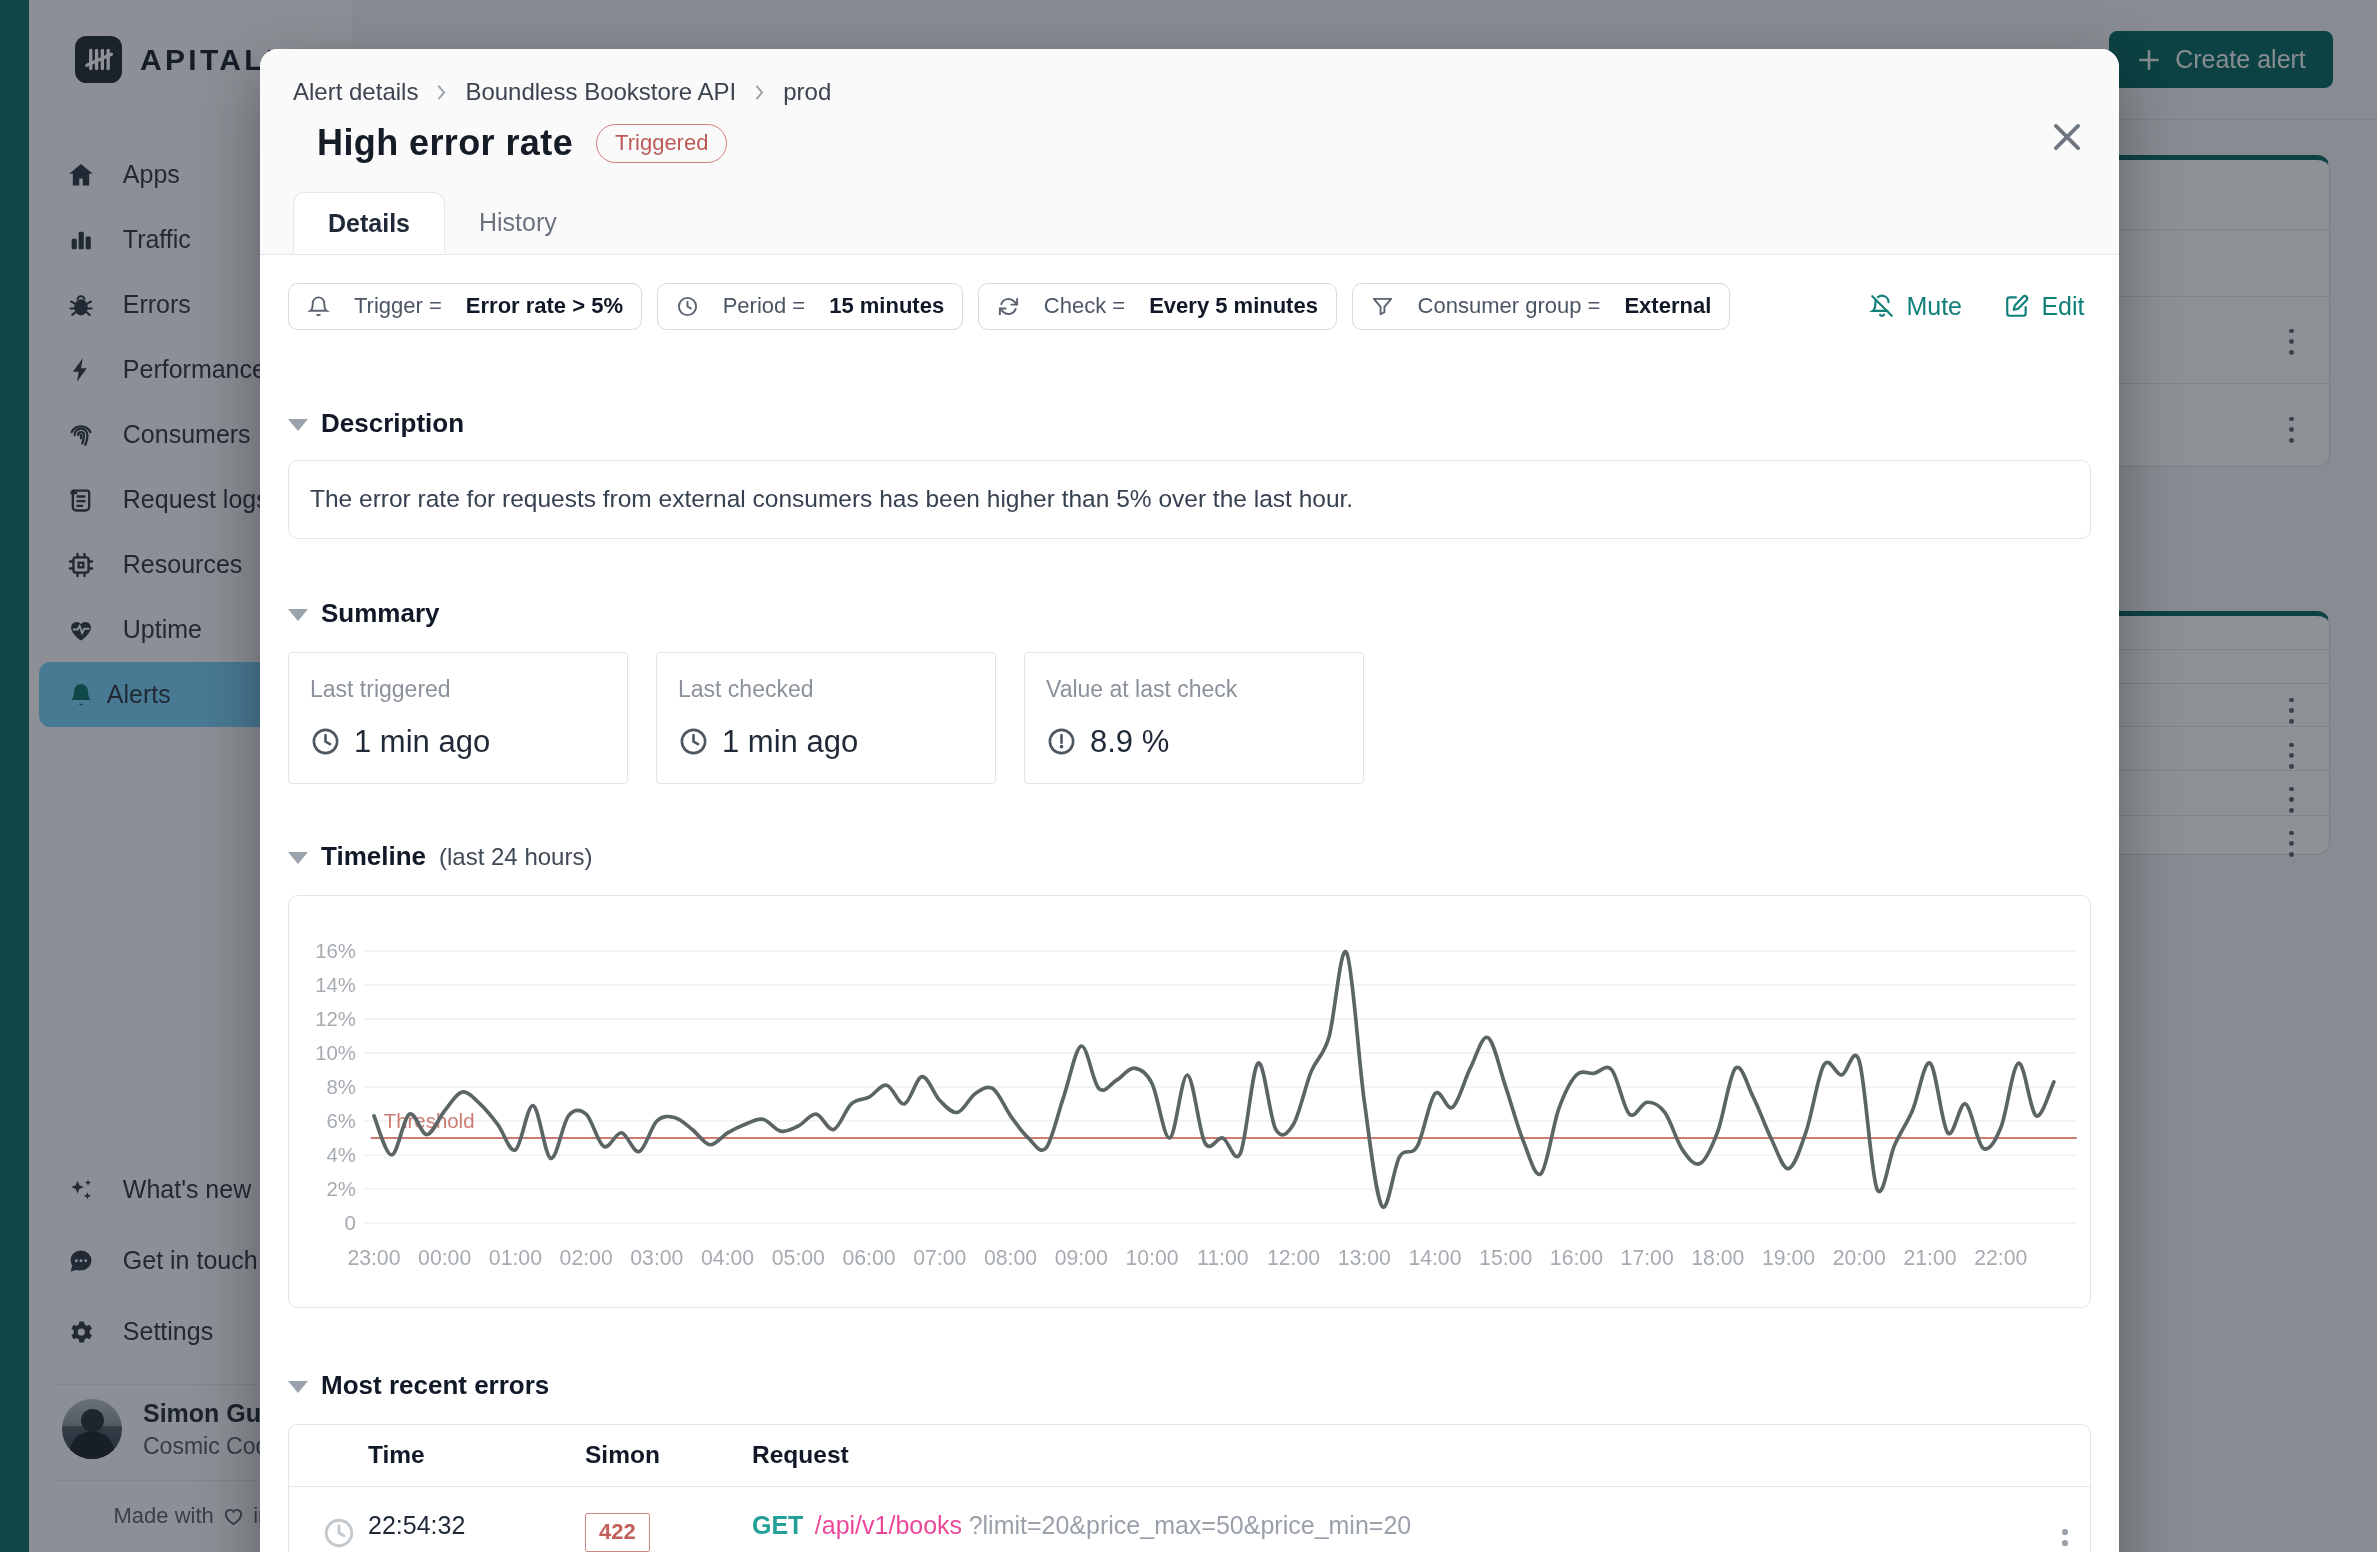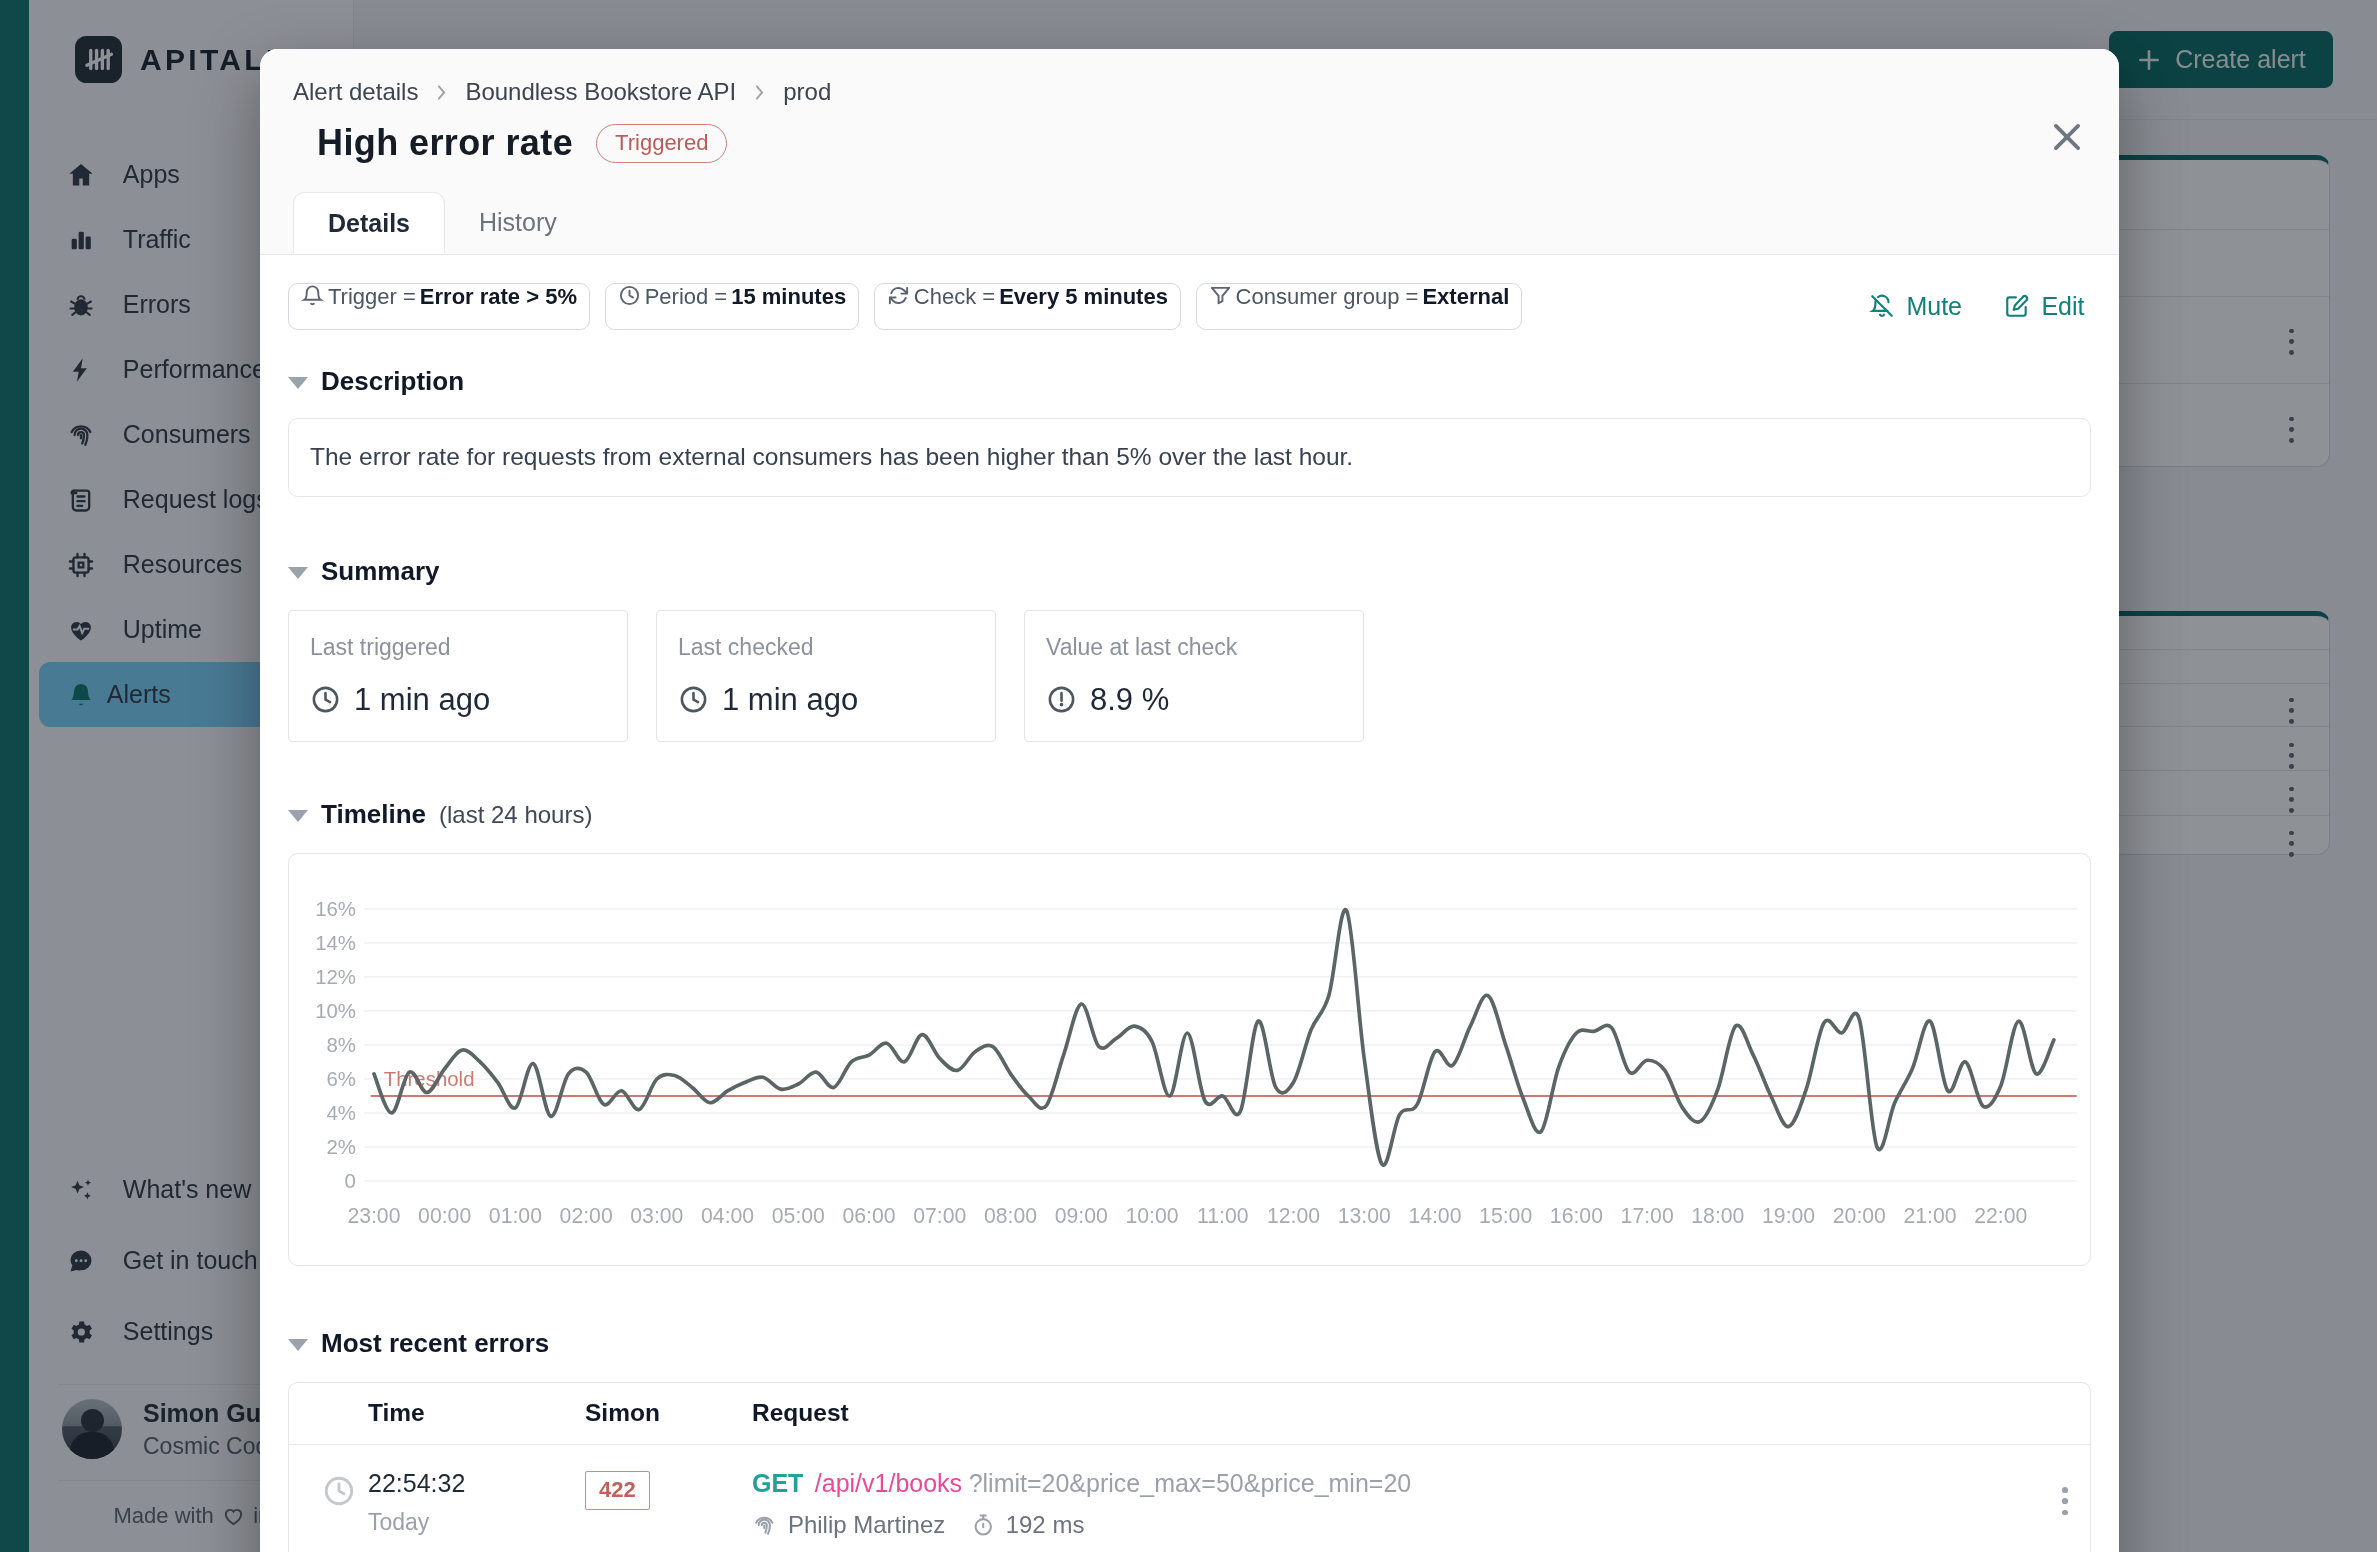--- a/index.html
+++ b/index.html
@@ -77,35 +77,35 @@
     background:#ffffff; color:#1f2937; font-weight:600;
     border:0.8px solid #e5e7ea; border-bottom:0.8px solid #ffffff;
     border-radius:11.4px 11.4px 0 0; margin-bottom:-0.8px;
   }
   .close-x { position:absolute; top:69px; right:33px; width:38px; height:38px; color:#6e7681;
     background:transparent; border:none; }
 
   .modal-body { padding:28px 28px 0 28px; }
 
   .cond-row { display:flex; align-items:center; gap:14.7px; }
-  .chip { display:flex; align-items:flex-start; gap:4px; height:47px; padding:0 12px;
+  .chip { display:flex; align-items:center; gap:24px; height:47px; padding:0 18px;
     border:0.8px solid #d5d8dc; border-radius:9.8px; background:#fff; font-size:22px; color:#4b5563; }
   .chip .ic { width:23px; height:23px; color:#5b6470; }
   .chip b { color:#111827; font-weight:700; }
   .actions { margin-left:auto; display:flex; align-items:center; gap:42px; padding-right:6.5px; }
   .act-btn { display:flex; align-items:center; gap:11.4px; background:none; border:none;
     color:#12807a; font-size:25px; font-family:inherit; font-weight:500; }
   .act-btn .ic { width:26px; height:26px; }
 
   .sec-head { display:flex; align-items:center; gap:13px; }
   .sec-head .tri { width:0; height:0; border-left:10.6px solid transparent; border-right:10.6px solid transparent;
     border-top:12.3px solid #9aa3ac; margin-top:3.3px; }
   .sec-head h2 { font-size:26px; font-weight:700; color:#111827; display:flex; align-items:baseline; gap:13px; }
   .sec-head .sub { font-size:24px; font-weight:400; color:#3f4854; }
-  .mt-desc { margin-top:36px; } .mt-box { margin-top:21px; } .mt-sum { margin-top:59px; }
+  .mt-desc { margin-top:78px; } .mt-box { margin-top:21px; } .mt-sum { margin-top:59px; }
   .mt-tl { margin-top:57px; } .mt-err { margin-top:62px; }
 
   .desc-box { border:0.8px solid #e3e5e8; border-radius:9.8px; padding:24.5px 21px; font-size:24.5px; color:#374151; }
 
   .cards { display:flex; gap:28px; margin-top:23px; }
   .scard { width:340px; border:0.8px solid #e3e5e8; border-radius:4px; padding:23px 21px; }
   .scard .lbl { font-size:23px; color:#8b929b; }
   .scard .val { display:flex; align-items:center; gap:13px; margin-top:21px;
     font-size:31px; font-weight:400; color:#1f2937; }
   .scard .val .ic { width:31px; height:31px; color:#4e565f; }

